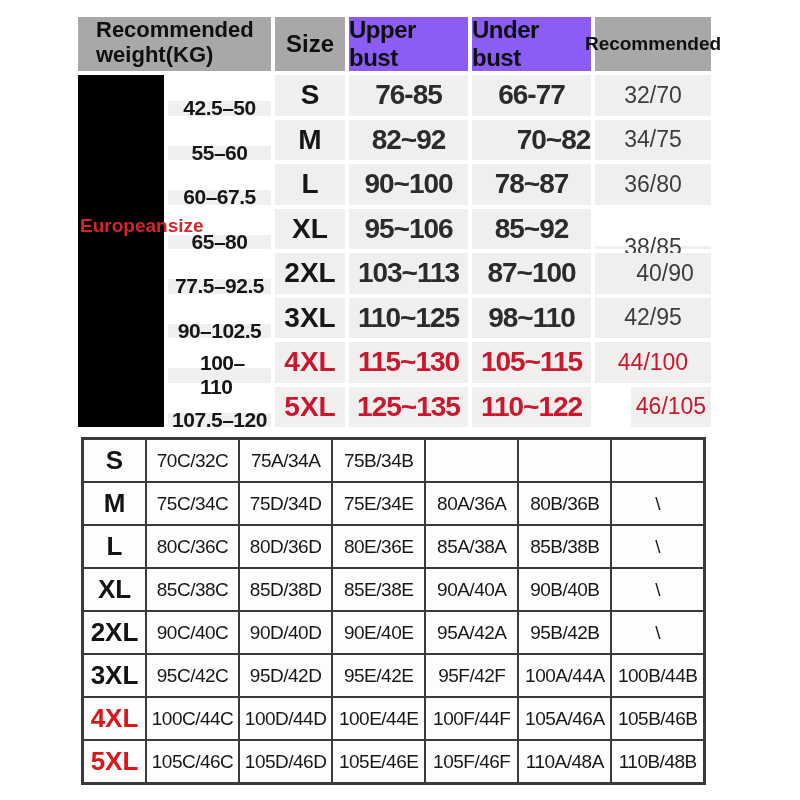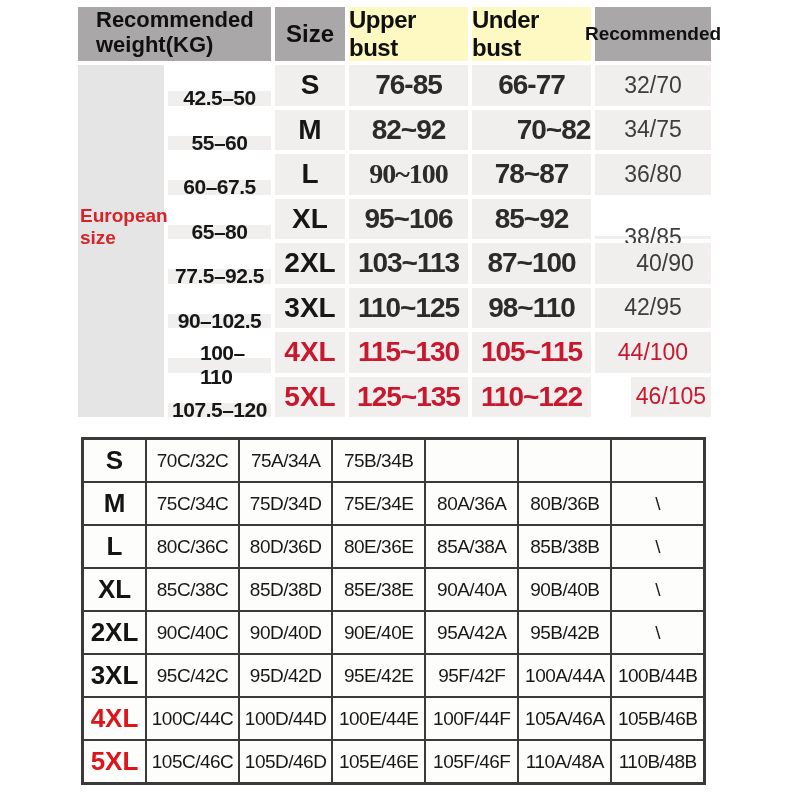--- a/index.html
+++ b/index.html
@@ -4,45 +4,45 @@
 <style>
   html,body{margin:0;padding:0;}
   body{
     width:800px;height:800px;background:#ffffff;position:relative;
     font-family:"Liberation Sans", sans-serif;
     -webkit-font-smoothing:antialiased;
   }
 
   
   .top-table{
-    position:absolute;left:78px;top:7px;
+    position:absolute;left:78px;top:17px;
     display:grid;
     grid-template-columns:86px 103px 70px 119px 119px 116px;
     grid-template-rows:54px repeat(8,40.5px);
     column-gap:4px;row-gap:4px;
   }
   .cell{
     display:flex;align-items:center;justify-content:center;
     background:#f0efed;color:#1a1a1a;
   }
   .hdr{background:#a9a7a8;font-weight:bold;color:#101010;}
-  .hdr-red{background:#fef9c3;}
+  .hdr-red{background:#8b5cf6;}
   .hdr1{
     grid-column:1/3;grid-row:1;
     font-size:22px;line-height:1.14;justify-content:flex-start;
     padding-left:18px;text-align:left;flex-direction:column;align-items:flex-start;
   }
   .hdr-size{grid-column:3;grid-row:1;font-size:24px;}
   .hdr-upper{grid-column:4;grid-row:1;font-size:24px;letter-spacing:-0.5px;}
   .hdr-under{grid-column:5;grid-row:1;font-size:24px;letter-spacing:-0.5px;}
   .hdr-rec{grid-column:6;grid-row:1;font-size:19px;}
 
   .side-cell{
     grid-column:1;grid-row:2/10;
-    background:#e5e5e5;display:flex;flex-direction:column;
+    background:#000000;display:flex;flex-direction:row;
     align-items:flex-start;justify-content:flex-start;
     padding-top:140px;padding-left:2px;box-sizing:border-box;
   }
   .side-label{
     color:#d2262b;font-weight:bold;font-size:19px;line-height:1.15;
   }
 
   .wt{font-size:21px;font-weight:bold;color:#161616;letter-spacing:-0.5px;margin-top:26px;}
   .sz{font-size:28px;font-weight:bold;color:#161616;}
   .bust{font-size:28px;font-weight:600;color:#2b2b2b;letter-spacing:-1px;}
@@ -87,21 +87,21 @@
     <div class="cell bust" style="grid-area: 2 / 4;">76-85</div>
     <div class="cell bust" style="grid-area: 2 / 5;">66-77</div>
     <div class="cell rec" style="grid-area: 2 / 6;">32/70</div>
     <div class="cell wt" style="grid-area: 3 / 2;">55–60</div>
     <div class="cell sz" style="grid-area: 3 / 3;">M</div>
     <div class="cell bust" style="grid-area: 3 / 4;">82~92</div>
     <div class="cell bust" style="grid-area: 3 / 5; padding-left: 44px;">70~82</div>
     <div class="cell rec" style="grid-area: 3 / 6;">34/75</div>
     <div class="cell wt" style="grid-area: 4 / 2;">60–67.5</div>
     <div class="cell sz" style="grid-area: 4 / 3;">L</div>
-    <div class="cell bust" style="grid-area: 4 / 4; font-family: Liberation Serif, serif;">90~100</div>
+    <div class="cell bust" style="grid-area: 4 / 4;">90~100</div>
     <div class="cell bust" style="grid-area: 4 / 5;">78~87</div>
     <div class="cell rec" style="grid-area: 4 / 6;">36/80</div>
     <div class="cell wt" style="grid-area: 5 / 2;">65–80</div>
     <div class="cell sz" style="grid-area: 5 / 3;">XL</div>
     <div class="cell bust" style="grid-area: 5 / 4;">95~106</div>
     <div class="cell bust" style="grid-area: 5 / 5;">85~92</div>
     <div class="cell rec" style="grid-area: 5 / 6; margin-top: 37px;">38/85</div>
     <div class="cell wt" style="grid-area: 6 / 2;">77.5–92.5</div>
     <div class="cell sz" style="grid-area: 6 / 3;">2XL</div>
     <div class="cell bust" style="grid-area: 6 / 4;">103~113</div>

